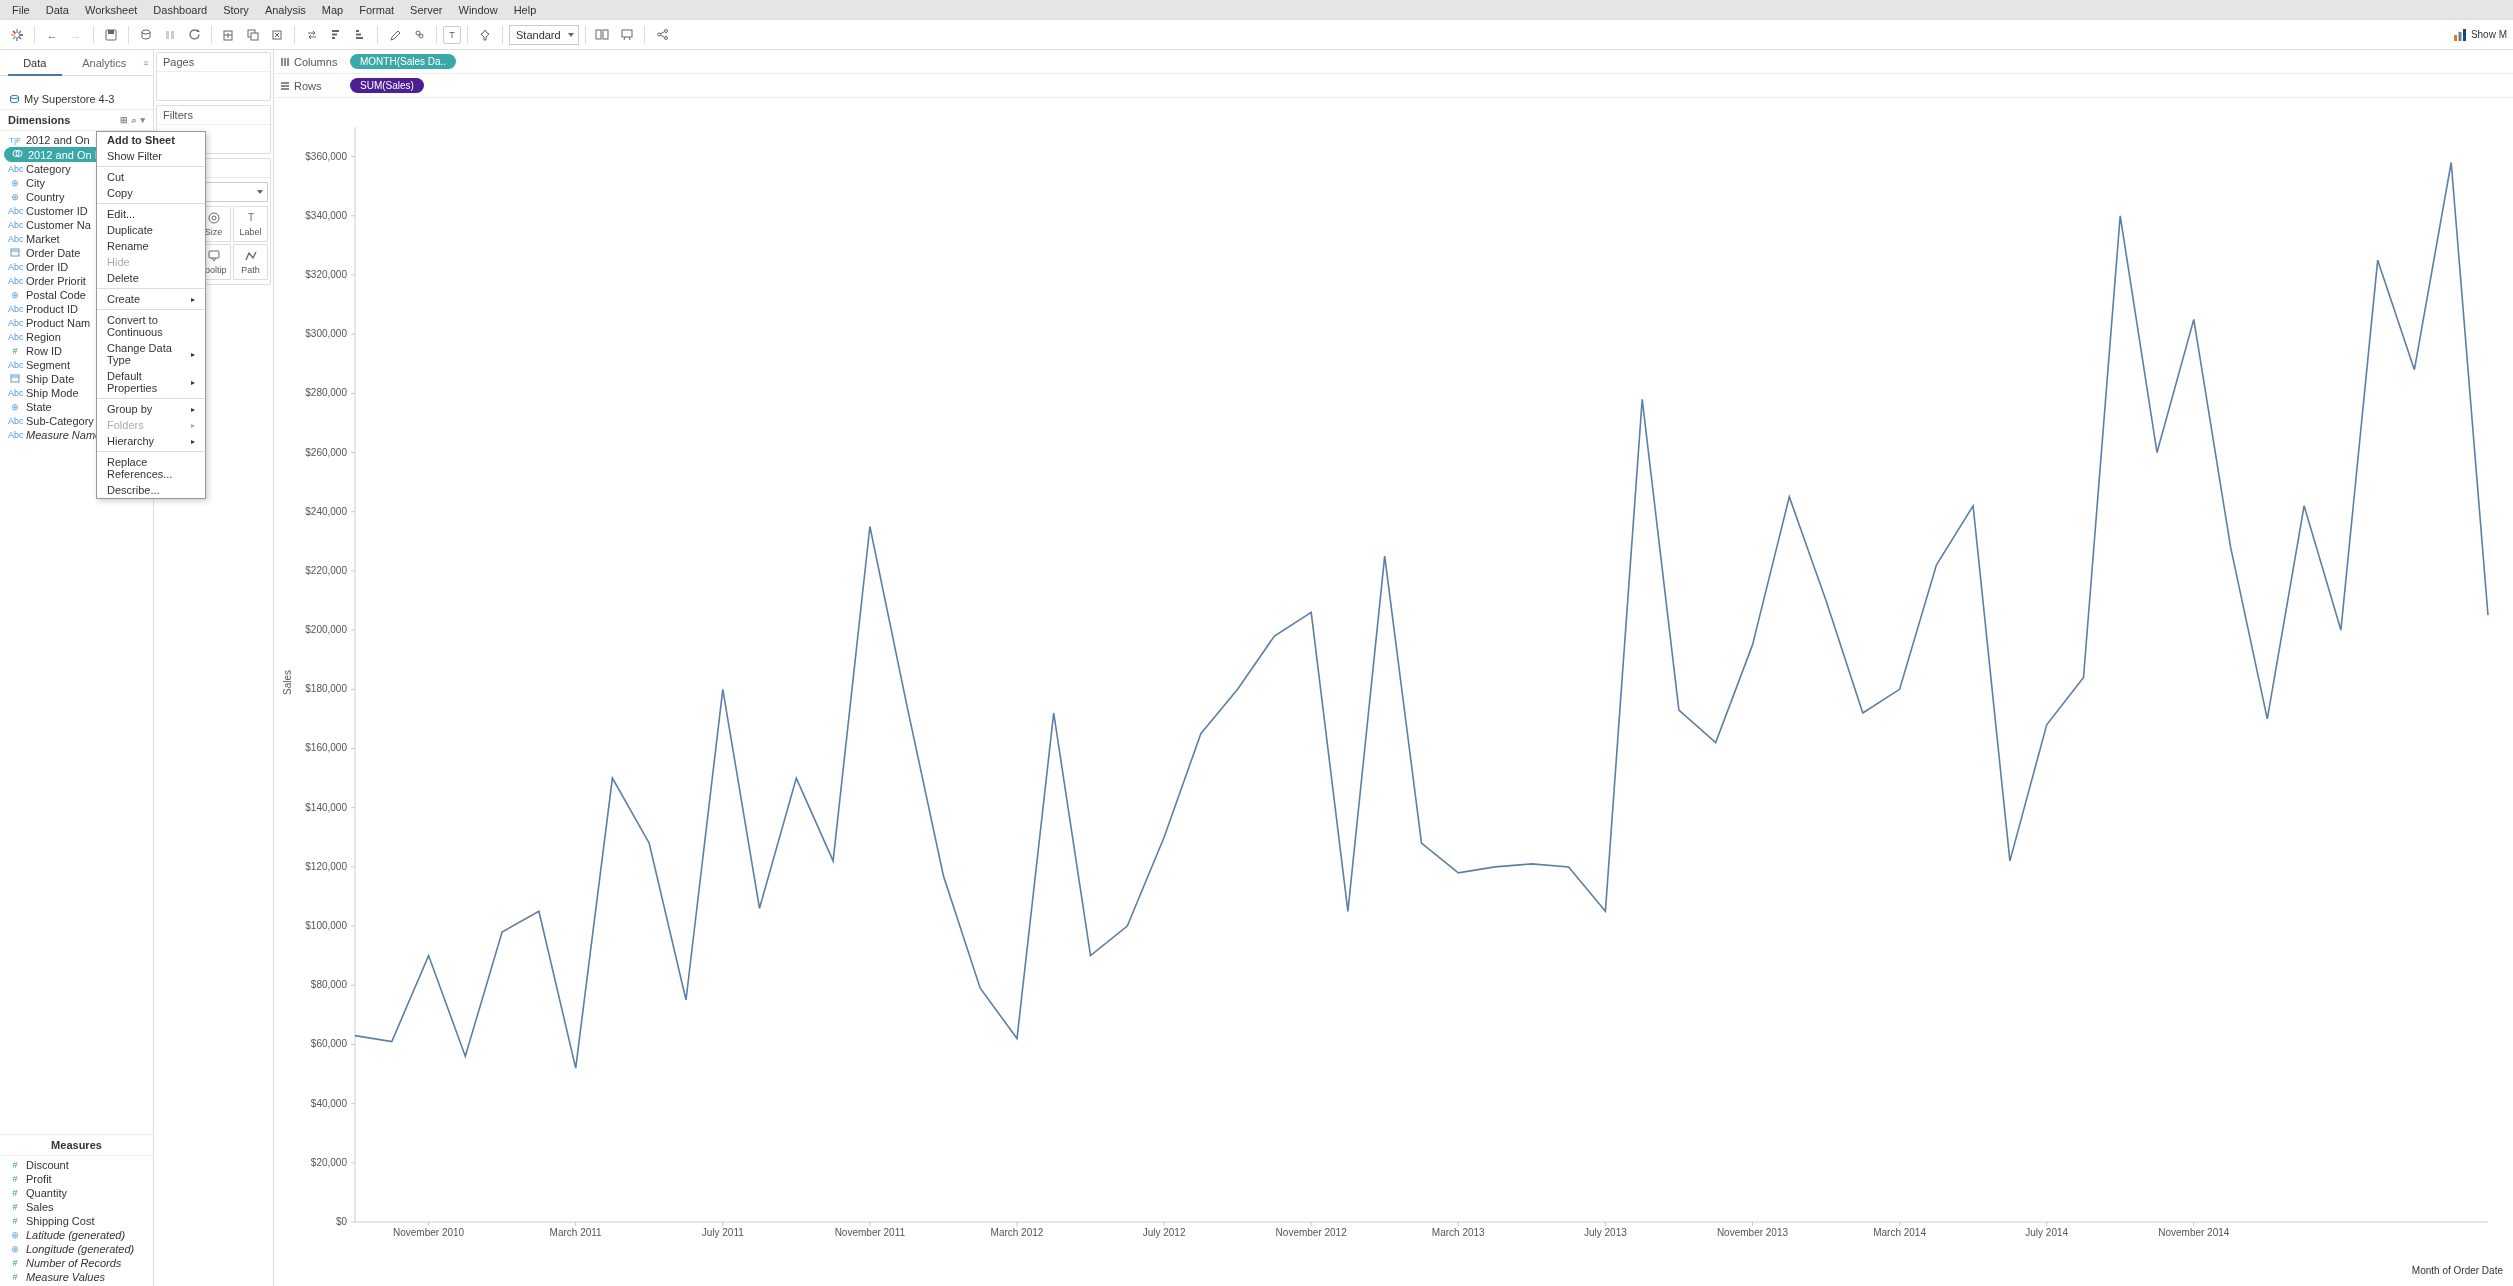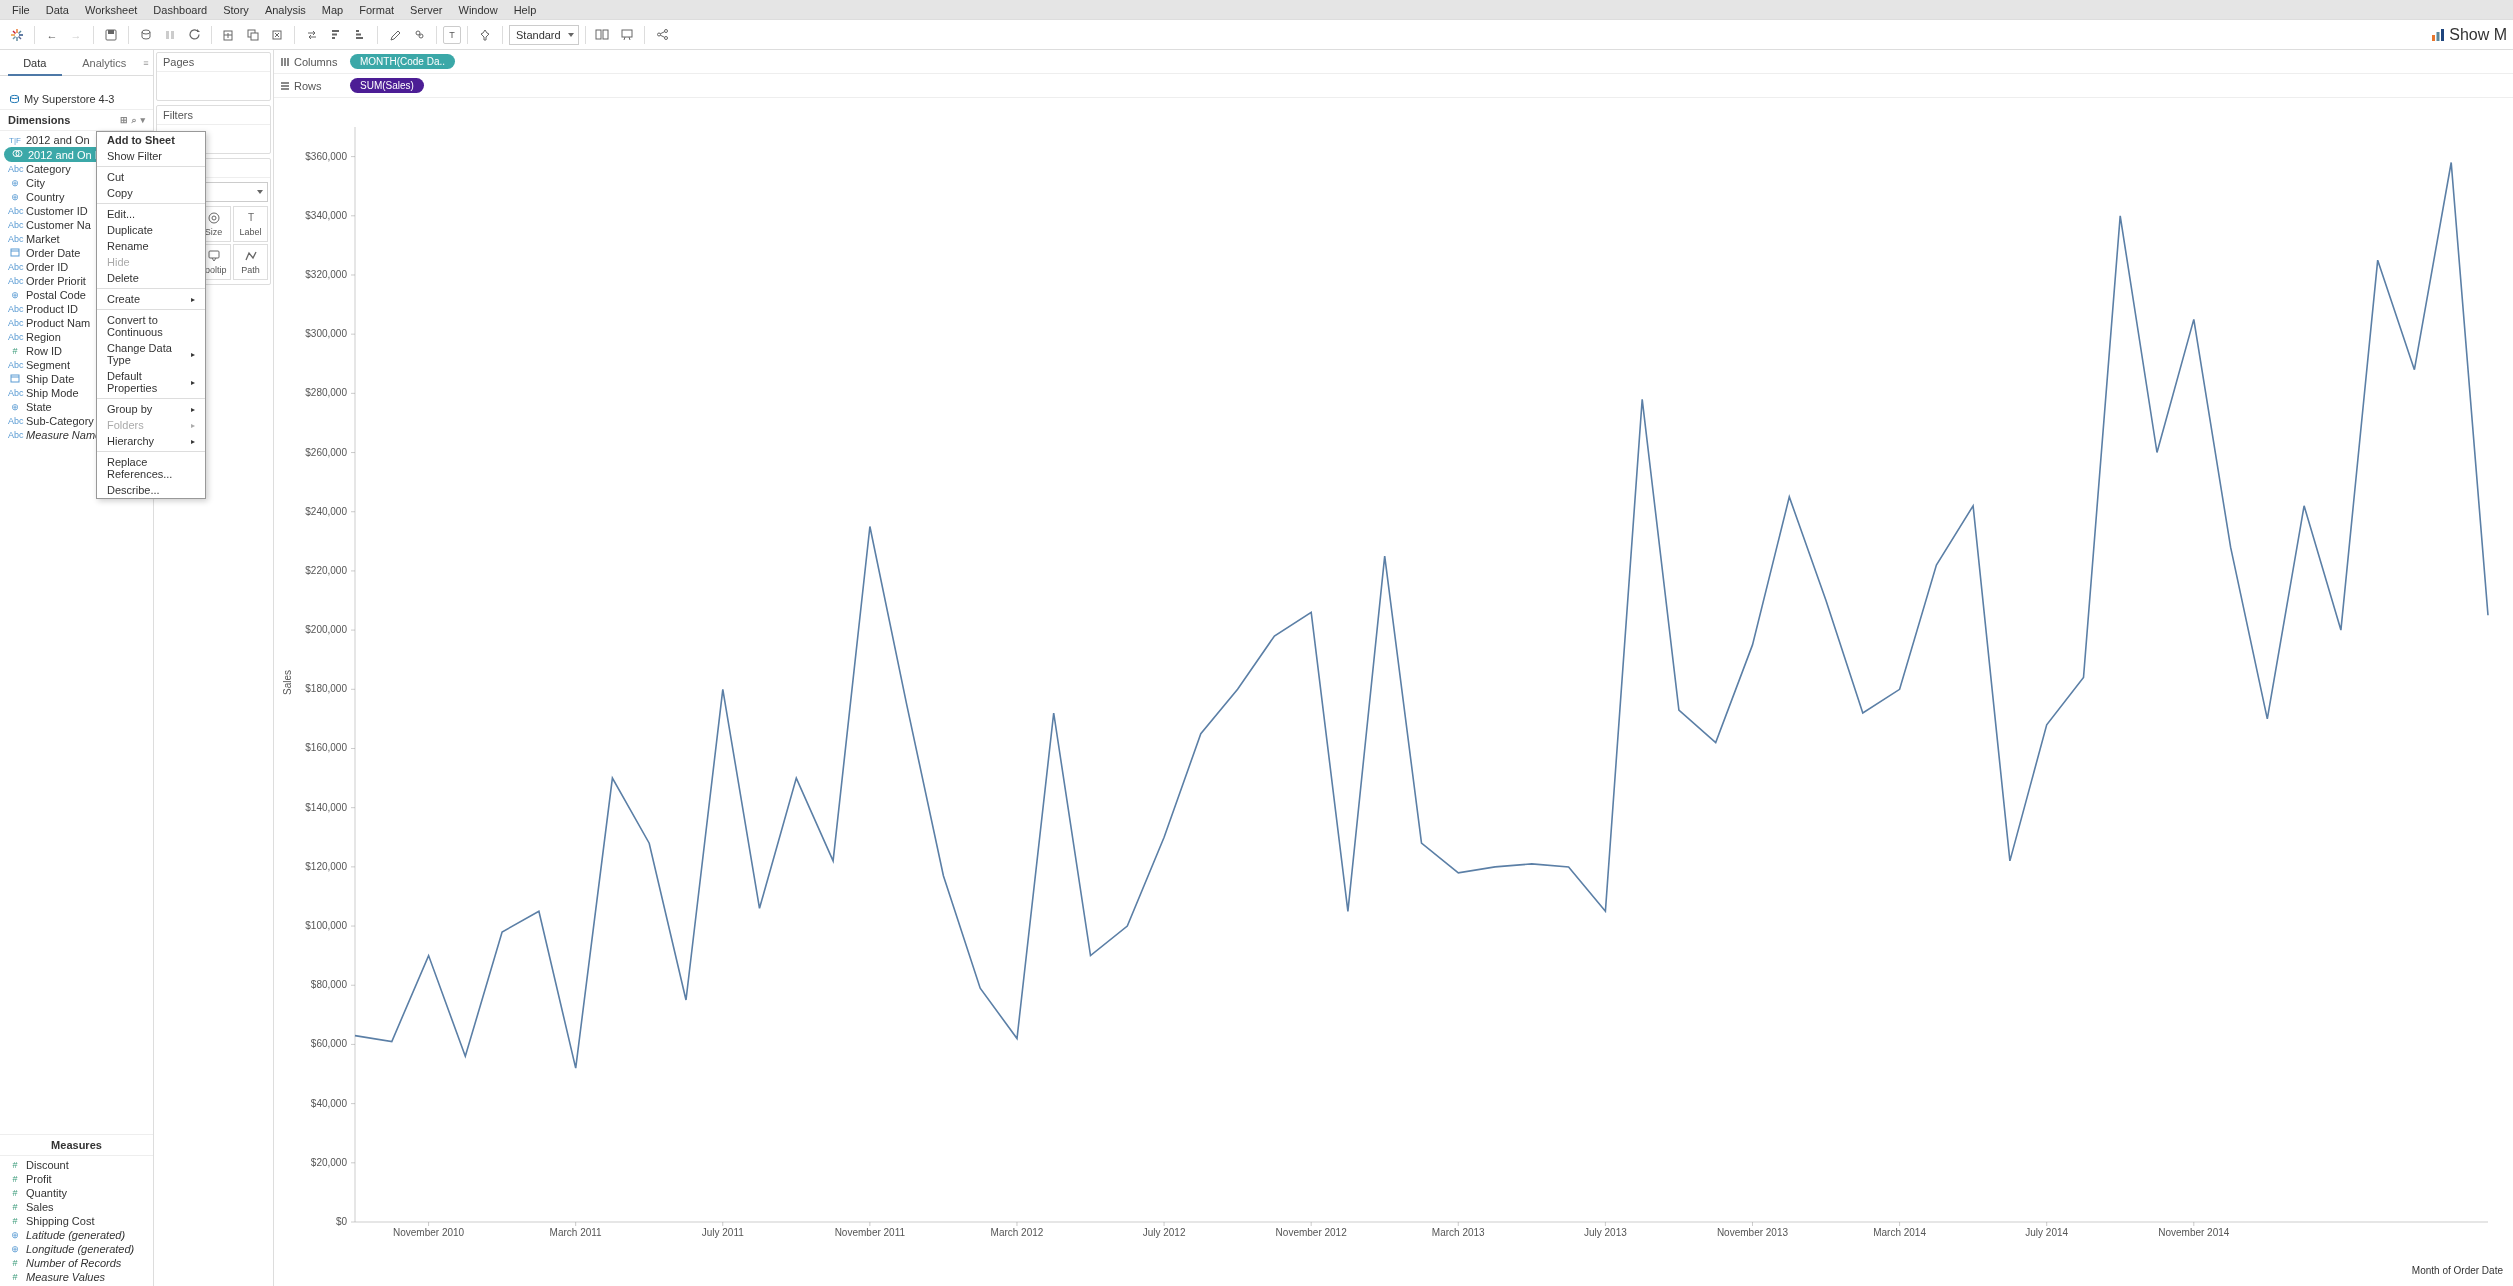--- a/index.html
+++ b/index.html
@@ -6,21 +6,21 @@
 body { background: #fff; font-size: 11px; color: #333; overflow: hidden; }
 .app { display: flex; flex-direction: column; height: 100vh; }
 .menubar { height: 20px; display: flex; align-items: center; padding: 0 4px; background: #e5e5e5; border-bottom: 1px solid #ddd; font-size: 11px;}
 .menubar span { padding: 0 8px; cursor: default; }
 .toolbar { height: 30px; display: flex; align-items: center; padding: 0 6px; gap: 2px; border-bottom: 1px solid #ddd; background: #fff;}
 .toolbar .tb { width: 22px; height: 22px; display: flex; align-items: center; justify-content: center; color: #555; border-radius: 2px; cursor: pointer;}
 .toolbar .sep { width: 1px; height: 18px; background: #ddd; margin: 0 4px;}
 .toolbar .select { border: 1px solid #ccc; height: 20px; font-size: 11px; padding: 0 14px 0 6px; display: flex; align-items: center; position: relative; width: 70px; background: #fff;}
 .toolbar .select:after { content: ""; position: absolute; right: 4px; top: 7px; border-left: 3px solid transparent; border-right: 3px solid transparent; border-top: 4px solid #666;}
 .toolbar .right { margin-left: auto; display: flex; align-items: center; gap: 4px;}
-.toolbar .show-me { display: flex; align-items: center; gap: 4px; font-size: 16px; color: #333;}
+.toolbar .show-me { display: flex; align-items: center; gap: 4px; font-size: 10px; color: #333;}
 .main { flex: 1; display: flex; min-height: 0;}
 .sidebar { width: 154px; border-right: 1px solid #ddd; display: flex; flex-direction: column; background: #fff;}
 .side-tabs { display: flex; border-bottom: 1px solid #ddd; height: 26px;}
 .side-tab { flex: 1; display: flex; align-items: center; justify-content: center; font-size: 11px; color: #666; cursor: pointer; position: relative;}
 .side-tab.active { color: #333; }
 .side-tab.active:after { content: ""; position: absolute; bottom: -1px; left: 8px; right: 8px; height: 2px; background: #4e79a7;}
 .side-tab.small { flex: 0 0 14px; font-size: 9px; color: #999;}
 .datasource { padding: 4px 8px; display: flex; align-items: center; gap: 4px; font-size: 11px; color: #333; cursor: pointer; margin-top: 13px;}
 .ds-icon { width: 12px; height: 12px; display: inline-flex; align-items: center; justify-content: center; color: #1f77b4; font-size: 10px;}
 .section-header { padding: 4px 8px; font-weight: bold; font-size: 11px; display: flex; align-items: center; border-top: 1px solid #eee; border-bottom: 1px solid #eee; justify-content: center;}
@@ -467,21 +467,21 @@
   <div class="shelves">
     <div class="shelf-row">
       <div class="shelf-label">
             <svg viewBox="0 0 10 10">
               <rect x="1" y="1" width="2" height="8" fill="#888"></rect>
               <rect x="4" y="1" width="2" height="8" fill="#888"></rect>
               <rect x="7" y="1" width="2" height="8" fill="#888"></rect>
             </svg>
             <span>Columns</span>
           </div>
-      <div class="pill blue">MONTH(Code Da..</div>
+      <div class="pill blue">MONTH(Sales Da..</div>
     </div>
     <div class="shelf-row">
       <div class="shelf-label">
             <svg viewBox="0 0 10 10">
               <rect x="1" y="1" width="8" height="2" fill="#888"></rect>
               <rect x="1" y="4" width="8" height="2" fill="#888"></rect>
               <rect x="1" y="7" width="8" height="2" fill="#888"></rect>
             </svg>
             <span>Rows</span>
           </div>

